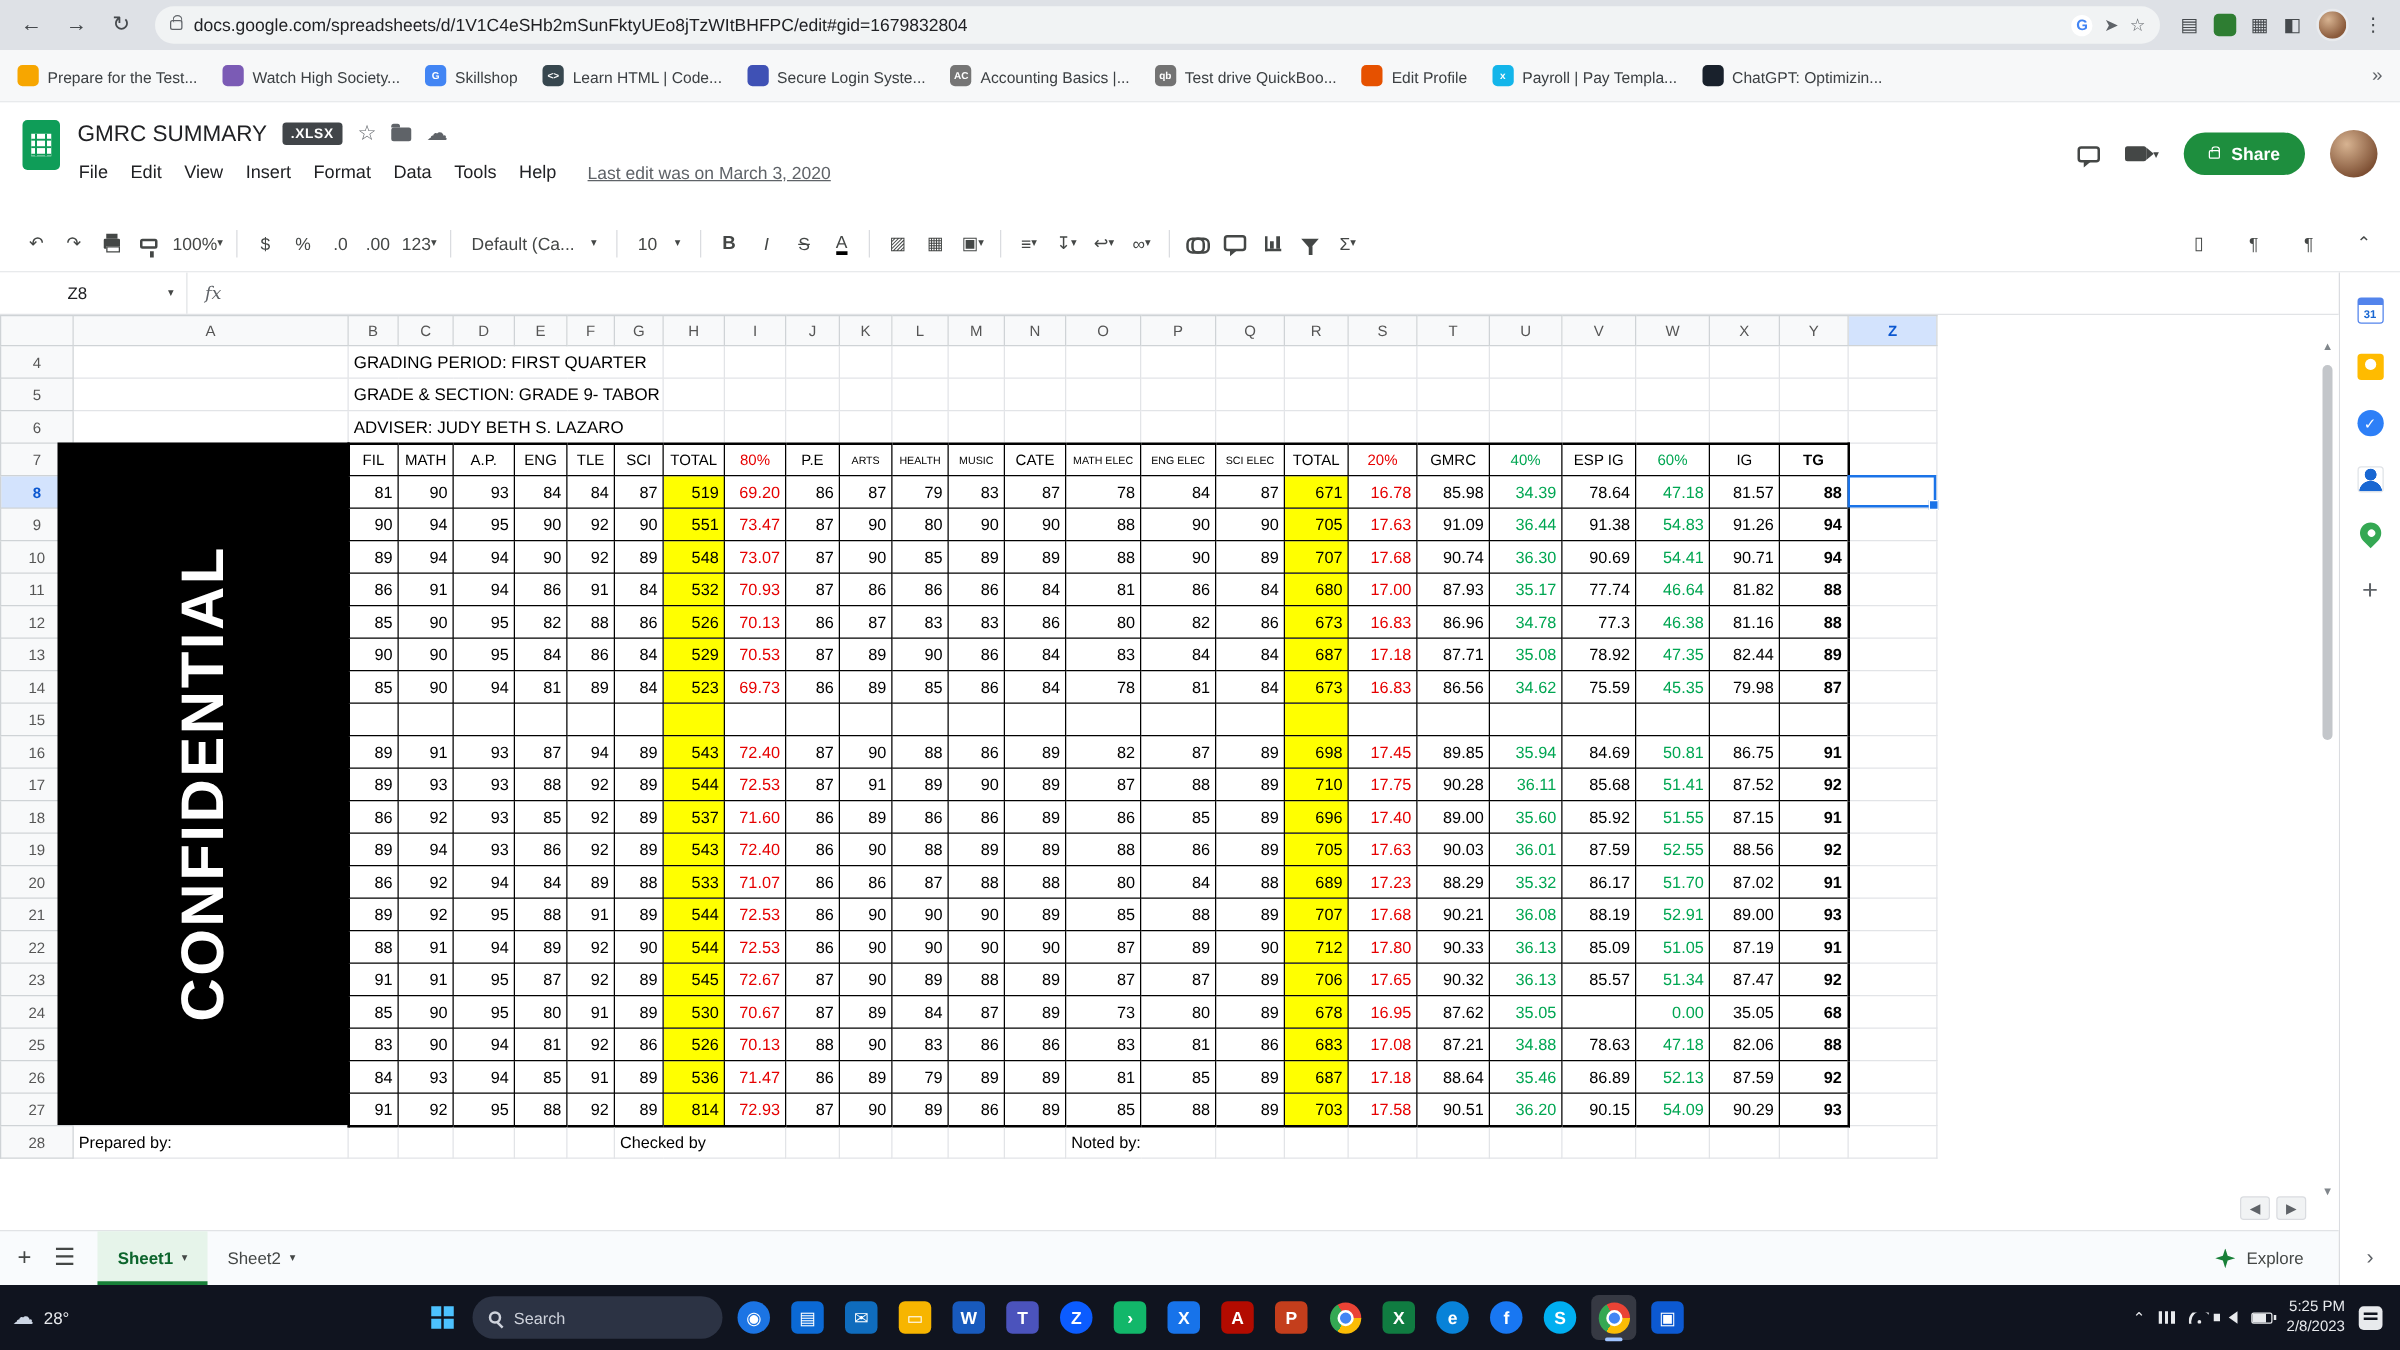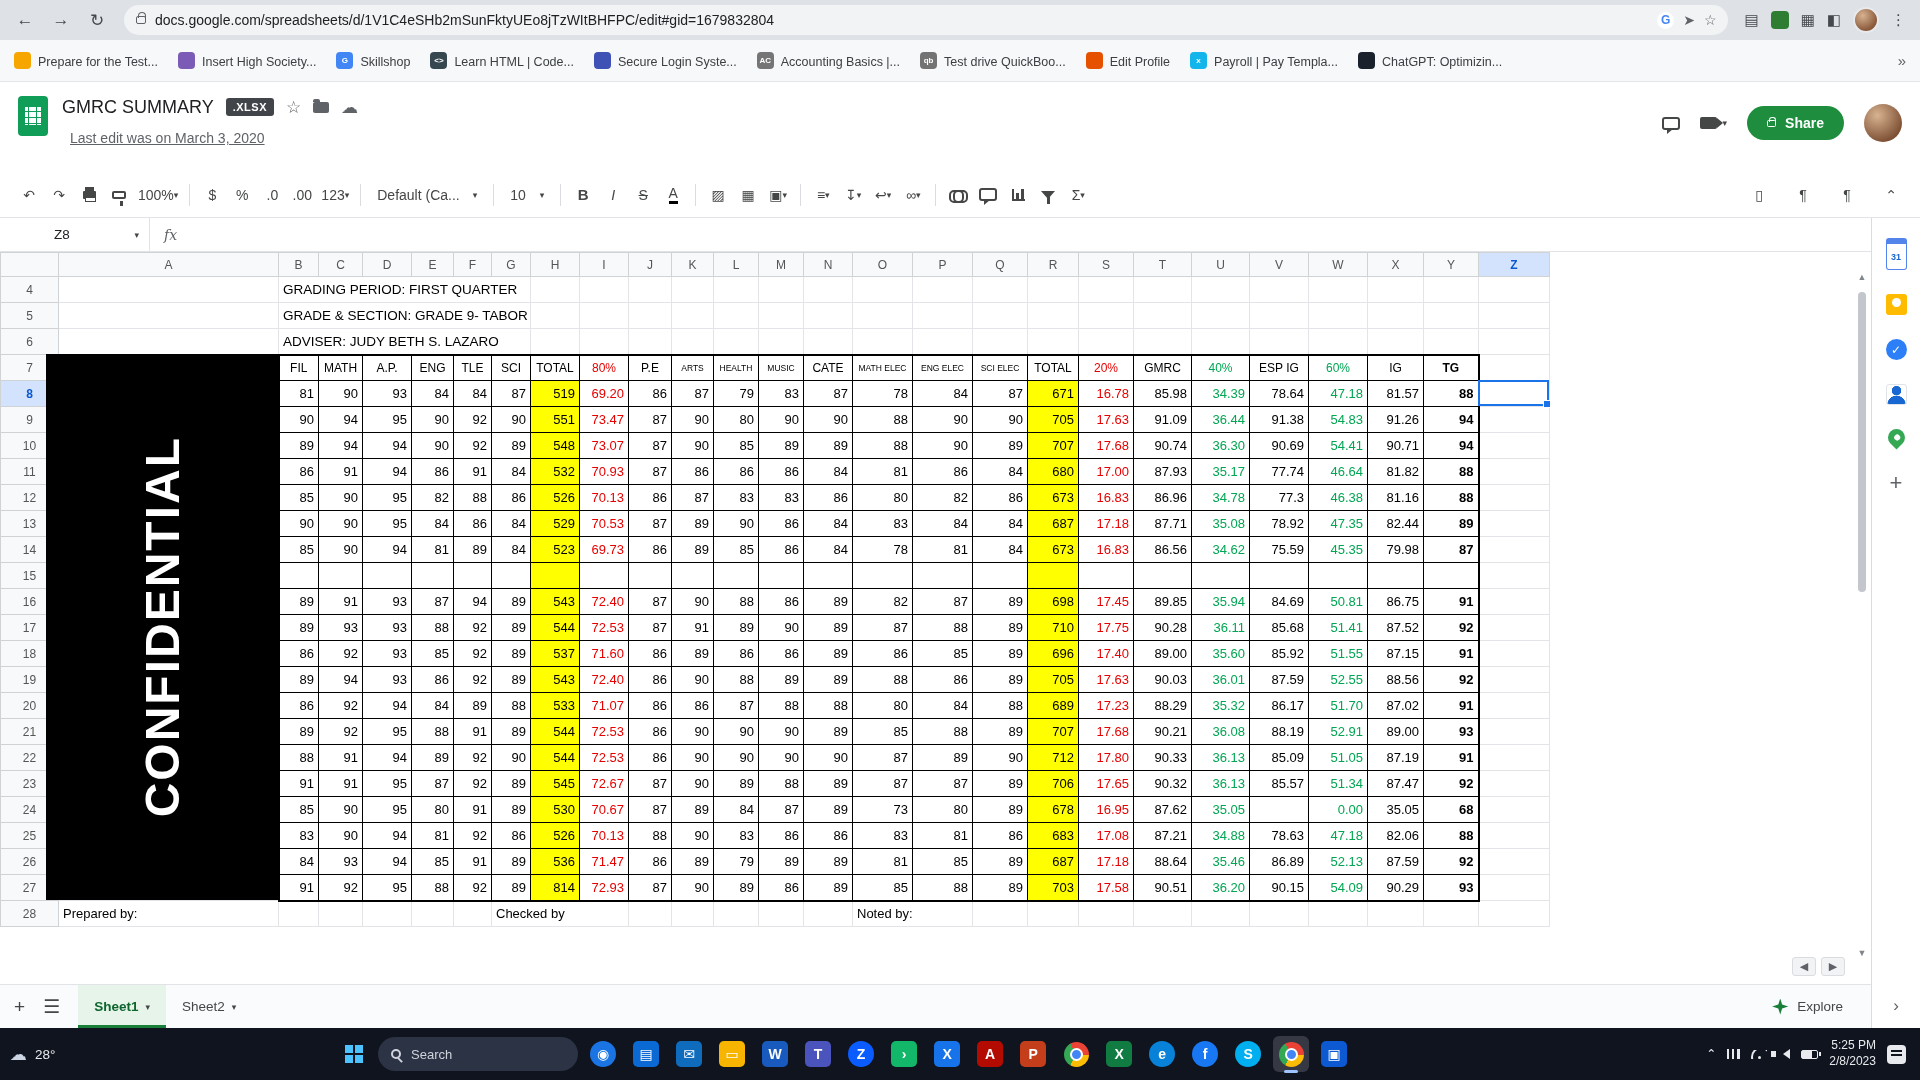--- a/index.html
+++ b/index.html
@@ -127,21 +127,21 @@
   .tab { display:flex; align-items:center; gap:7px; padding:0 16px; font-size:13.5px; color:#444746; position:relative; }
   .tab .caret { font-size:9px; }
   .tab.active { color:#0d652d; font-weight:bold; background:#e6f4ea; }
   .tab.active::after { content:''; position:absolute; left:0; right:0; bottom:0; height:3px; background:#188038; }
   .explore { margin-left:auto; display:flex; align-items:center; gap:9px; padding-right:14px; }
   .explore-ic { width:16px; height:16px; background:#188038; clip-path:polygon(50% 0,62% 38%,100% 50%,62% 62%,50% 100%,38% 62%,0 50%,38% 38%); }
   .explore-label { font-size:13.5px; color:#444746; }
 
   
   .side-panel { width:49px; background:#fff; border-left:1px solid #dadce0; display:flex; flex-direction:column; align-items:center; padding-top:20px; gap:24px; flex:0 0 auto; }
-  .sp-cal { width:21px; height:32px; background:#fff; border:1.5px solid #5384ec; border-top:6px solid #5384ec; border-radius:3px; color:#1967d2; font-size:9px; font-weight:bold; display:flex; align-items:center; justify-content:center; }
+  .sp-cal { width:21px; height:21px; background:#fff; border:1.5px solid #5384ec; border-top:6px solid #5384ec; border-radius:3px; color:#1967d2; font-size:9px; font-weight:bold; display:flex; align-items:center; justify-content:center; }
   .sp-keep { width:21px; height:21px; background:#ffbb00; border-radius:3px; position:relative; }
   .sp-keep::after { content:''; position:absolute; left:6px; top:4px; width:9px; height:9px; background:#fff; border-radius:50%; }
   .sp-tasks { width:21px; height:21px; background:#2d7ff7; border-radius:50%; color:#fff; font-size:12px; display:flex; align-items:center; justify-content:center; }
   .sp-contacts { width:21px; height:21px; border-radius:3px; background:
       radial-gradient(circle at 50% 30%, #1967d2 0 4.5px, transparent 5px),
       radial-gradient(circle at 50% 105%, #1967d2 0 9px, transparent 9.5px), #fff;
       border:1px solid #e0e3e7; }
   .sp-maps { width:17px; height:17px; background:#34a853; border-radius:50% 50% 50% 0; transform:rotate(-45deg); position:relative; }
   .sp-maps::after { content:''; position:absolute; left:5.5px; top:5.5px; width:6px; height:6px; background:#fff; border-radius:50%; }
   .sp-plus { color:#5f6368; font-size:22px; }
@@ -207,21 +207,21 @@
   </div>
 
   <div class="bookmarks-bar">
     <div style="display:flex;align-items:center;gap:20px;">
         <div class="bm-item">
           <span class="bm-fav" style="background: rgb(247, 166, 0);"></span>
           <span class="bm-label">Prepare for the Test...</span>
         </div>
         <div class="bm-item">
           <span class="bm-fav" style="background: rgb(123, 91, 181);"></span>
-          <span class="bm-label">Insert High Society...</span>
+          <span class="bm-label">Watch High Society...</span>
         </div>
         <div class="bm-item">
           <span class="bm-fav" style="background: rgb(66, 133, 244);">G</span>
           <span class="bm-label">Skillshop</span>
         </div>
         <div class="bm-item">
           <span class="bm-fav" style="background: rgb(55, 71, 79);">&lt;&gt;</span>
           <span class="bm-label">Learn HTML | Code...</span>
         </div>
         <div class="bm-item">
@@ -256,20 +256,30 @@
     <div class="sheets-logo"></div>
     <div class="title-block">
       <div class="title-row">
         <span class="doc-title">GMRC SUMMARY</span>
         <span class="file-badge">.XLSX</span>
         <span class="hd-ic">☆</span>
         <span class="ic-folder"></span>
         <span class="hd-ic">☁</span>
       </div>
       <div class="menu-row">
+        <span style="display:flex;">
+            <span class="menu-item">File</span>
+            <span class="menu-item">Edit</span>
+            <span class="menu-item">View</span>
+            <span class="menu-item">Insert</span>
+            <span class="menu-item">Format</span>
+            <span class="menu-item">Data</span>
+            <span class="menu-item">Tools</span>
+            <span class="menu-item">Help</span>
+          </span>
         <span class="last-edit">Last edit was on March 3, 2020</span>
       </div>
     </div>
     <div class="header-right">
       <span class="ic-comment"></span>
       <span class="meet-btn">
         <span class="ic-cam"></span>
         <span class="caret">▾</span>
       </span>
       <span class="share-btn">

